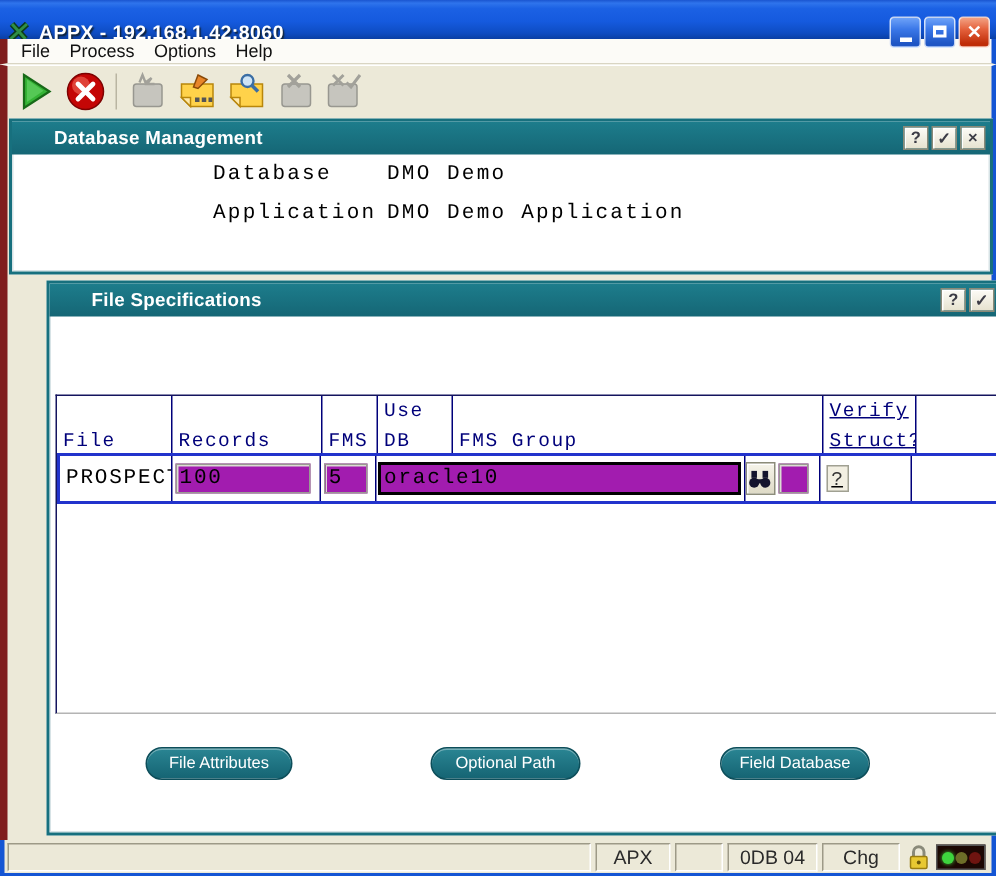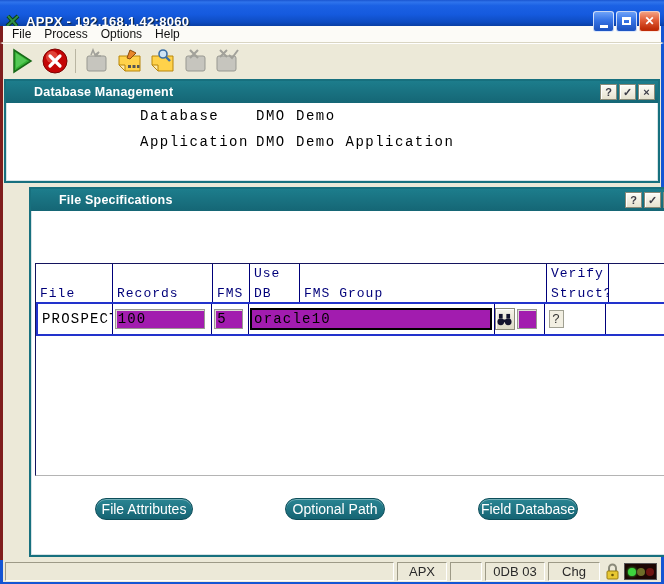--- a/index.html
+++ b/index.html
@@ -14,21 +14,21 @@
     text-shadow:1px 1px 1px #123; margin-left:5px; flex:1; white-space:nowrap; }
   .winbtn { width:21px; height:21px; border-radius:3px; margin-left:2px; border:1px solid rgba(255,255,255,.75);
     background:linear-gradient(180deg,#6ea2f8 0%,#3a77e8 40%,#1e55c4 90%); position:relative; }
   .winbtn.close { background:linear-gradient(180deg,#f3a183 0%,#e4613c 40%,#bf2c07 90%); }
   .glyph { position:absolute; left:0; top:0; width:100%; height:100%; display:flex; align-items:center; justify-content:center;
     color:#fff; font-size:12px; font-weight:bold; }
   .glyph-min { align-items:flex-end; } .glyph-min span { display:block; width:8px; height:3px; background:#fff; margin:0 0 3px 0; }
   .glyph-max span { display:block; width:9px; height:8px; border:2px solid #fff; border-top-width:3px; }
 
   
-  .frame { border-left:3px solid #7f1d1d; border-right:3px solid #1455d4; }
+  .frame { border-left:5px solid #7f1d1d; border-right:3px solid #1455d4; }
   .menubar { height:17px; background:#fcfbf7; display:flex; align-items:center; padding-left:5px; border-bottom:1px solid #d9d5c3; }
   .menu-item { font-size:12px; color:#111; padding:1px 9px 2px 4px; }
   .toolbar { height:35px; background:#ece9d8; display:flex; align-items:center; padding-left:4px; border-top:1px solid #fff; }
   .tbtn { width:30px; height:28px; display:flex; align-items:center; justify-content:center; margin-right:3px; }
   .tsep { width:1px; height:24px; background:#b9b5a2; margin:0 5px 0 2px; }
   .disabled { opacity:.9; }
 
   
   .client { position:relative; height:482px; background:#ece9d8; }
   .panel { position:absolute; left:1px; width:656px; border:2px solid #17707e; background:#fff; box-shadow:0 0 0 1px #d7e3e6 inset; }
@@ -46,39 +46,39 @@
     font-family:"Liberation Mono",monospace; font-size:14px; letter-spacing:1.5px; color:#000; }
   .f-label { width:116px; } .f-code { width:40px; }
 
   
   .fs-content { position:relative; height:344px; }
   .table-region { position:absolute; left:4px; top:52px; width:646px; height:213px;
     border-top:1px solid #14145e; border-left:1px solid #14145e; border-right:2px solid #00008b; border-bottom:1px solid #b4b4b4; background:#fff; }
   .ghead { display:flex; height:38px; }
   .gh-cell { border-right:1px solid #00007a; color:#00007a; font-family:"Liberation Mono",monospace; font-size:13px;
     letter-spacing:1px; padding:2px 2px 1px 4px; display:flex; flex-direction:column; justify-content:space-between; white-space:nowrap; overflow:hidden; }
-  .c0{width:77px;} .c1{width:100px;} .c2{width:37px;} .c3{width:247px;} .c4{width:50px;} .c5{width:62px;} .c6{width:73px; border-right:none;}
+  .c0{width:77px;} .c1{width:100px;} .c2{width:37px;} .c3{width:247px;} .c4{width:50px;} .c5{width:62px;text-decoration:underline;} .c6{width:73px; border-right:none;}
   .grow { display:flex; height:34px; border:2px solid #2233cc; align-items:stretch; background:#fff; }
   .gr-cell { border-right:1px solid #00007a; display:flex; align-items:center; padding:0 2px; overflow:hidden; }
   .gr-cell.c0{width:75px;} .gr-cell.c1{width:100px;} .gr-cell.c2{width:37px;} .gr-cell.c3{width:247px; padding:0 0 0 1px;}
   .gr-cell.c4{width:50px; padding:0;} .gr-cell.c5{width:62px;} .gr-cell.c6{width:71px; border-right:none;}
   .cell-text { font-family:"Liberation Mono",monospace; font-size:14px; letter-spacing:1.2px; color:#000; padding-left:2px; }
   .tin { height:20px; border:1px solid #9a9a92; box-shadow:inset 1px 1px 0 #dcdcd4; background:#a21caf;
     font-family:"Liberation Mono",monospace; font-size:14px; letter-spacing:1.2px; color:#000; padding:0 2px; }
   .tin-records{width:90px;} .tin-fms{width:29px;}
   .tin-focus { width:242px; height:22px; border:2px solid #000; box-shadow:none; }
   .lookup-btn { width:20px; height:22px; background:linear-gradient(180deg,#f6f4ea,#dedac6); border:1px solid #8c8c7a;
     box-shadow:inset 1px 1px 0 #fff; display:flex; align-items:center; justify-content:center; margin-right:2px; }
   .tin-usedb { width:20px; height:20px; }
   .qbox { width:15px; height:18px; background:#f2efe2; border:1px solid #a0a092; font-family:"Liberation Mono",monospace;
     font-size:13px; color:#333; display:flex; align-items:center; justify-content:center; margin-left:2px; }
 
   
   .attr-btn { position:absolute; height:22px; border-radius:11px; background:linear-gradient(180deg,#2a8593,#156473);
-    border:1px solid #0d4e5a; color:#fff; font-size:14px; font-family:"Liberation Sans",sans-serif;
+    border:1px solid #0d4e5a; color:#fff; font-size:11px; font-family:"Liberation Sans",sans-serif;
     display:flex; align-items:center; justify-content:center; box-shadow:inset 0 1px 0 rgba(255,255,255,.35); }
   .b0{ left:64px; top:287px; width:98px; } .b1{ left:254px; top:287px; width:100px; } .b2{ left:447px; top:287px; width:100px; }
 
   
   .statusbar { height:24px; background:#ece9d8; border-left:3px solid #1455d4; border-right:3px solid #1455d4;
     border-bottom:2px solid #1455d4; display:flex; align-items:stretch; padding:2px 2px 1px 2px; gap:3px; }
   .seg { border:1px solid; border-color:#9d9a87 #fff #fff #9d9a87; font-size:13px; color:#2a2a2a;
     display:flex; align-items:center; justify-content:center; padding:0 6px; }
   .seg-spacer { flex:1; } .seg-apx{width:50px;} .seg-empty{width:32px;} .seg-odb{width:60px;} .seg-chg{width:52px;}
   .seg-icons { display:flex; align-items:center; gap:4px; padding:0 2px; border:none; }
@@ -272,21 +272,21 @@
         <div class="attr-btn b1">Optional Path</div>
         <div class="attr-btn b2">Field Database</div>
       </div>
     </div>
   </div>
 
   <div class="statusbar">
     <div class="seg seg-spacer"></div>
     <div class="seg seg-apx">APX</div>
     <div class="seg seg-empty"></div>
-    <div class="seg seg-odb">0DB 03</div>
+    <div class="seg seg-odb">0DB 04</div>
     <div class="seg seg-chg">Chg</div>
     <div class="seg-icons">
       <svg width="15" height="18" viewBox="0 0 15 18">
         <path d="M4 8 V5 a3.5 3.5 0 0 1 7 0 V8" fill="none" stroke="#8a8a7a" stroke-width="2"></path>
         <rect x="2" y="8" width="11" height="8" rx="1" fill="#e8c832" stroke="#9a7d10"></rect>
         <circle cx="7.5" cy="12" r="1.3" fill="#6a5608"></circle>
       </svg>
       <div class="traffic">
         <div class="dot" style="background:#3ed43e; box-shadow:0 0 3px #3ed43e;"></div>
         <div class="dot" style="background:#6d6d28;"></div>

